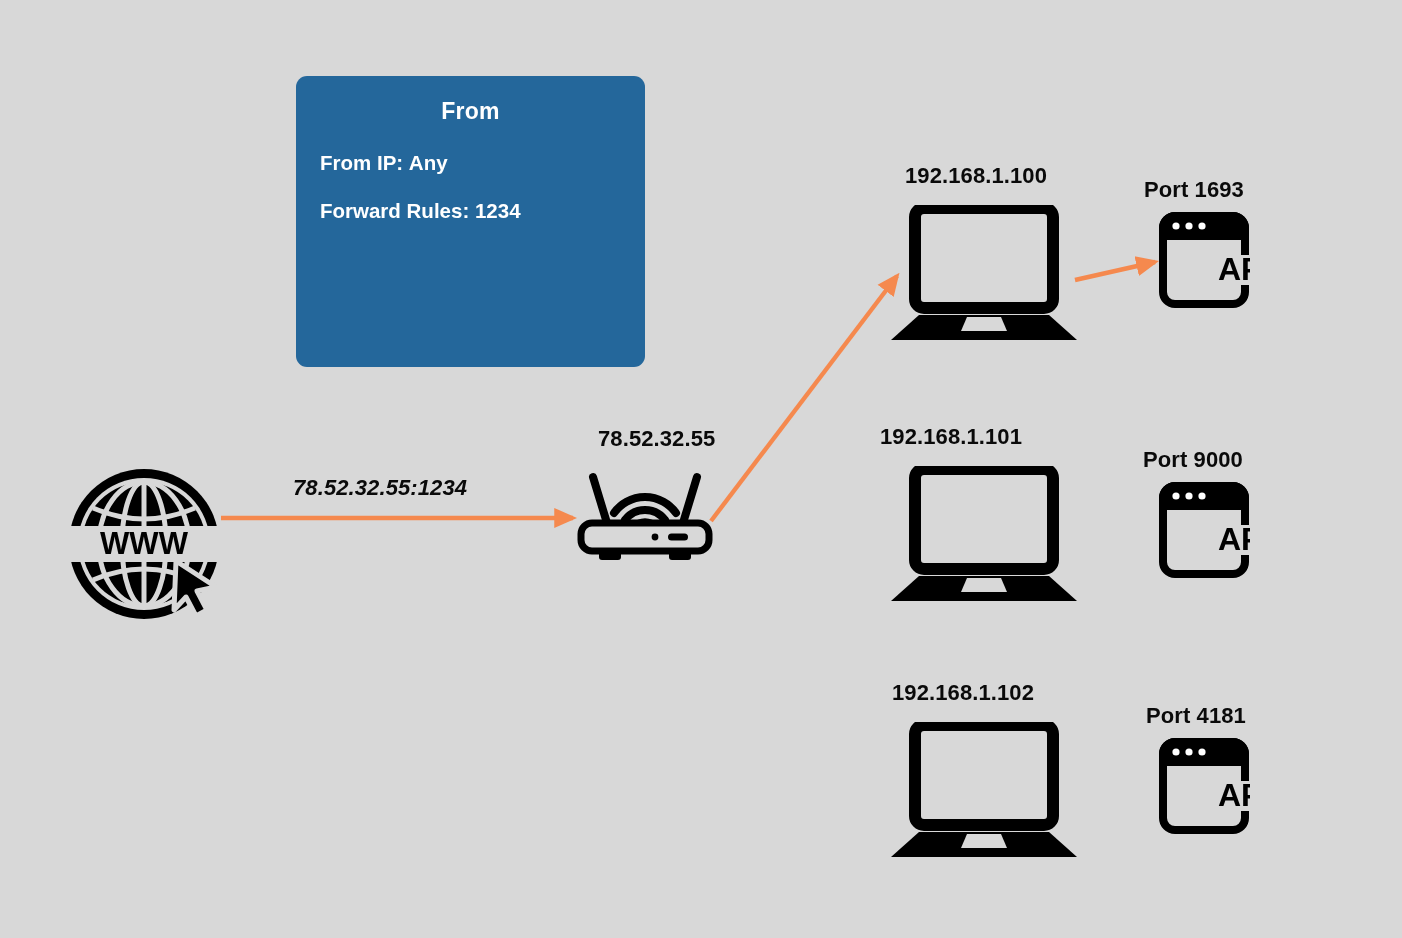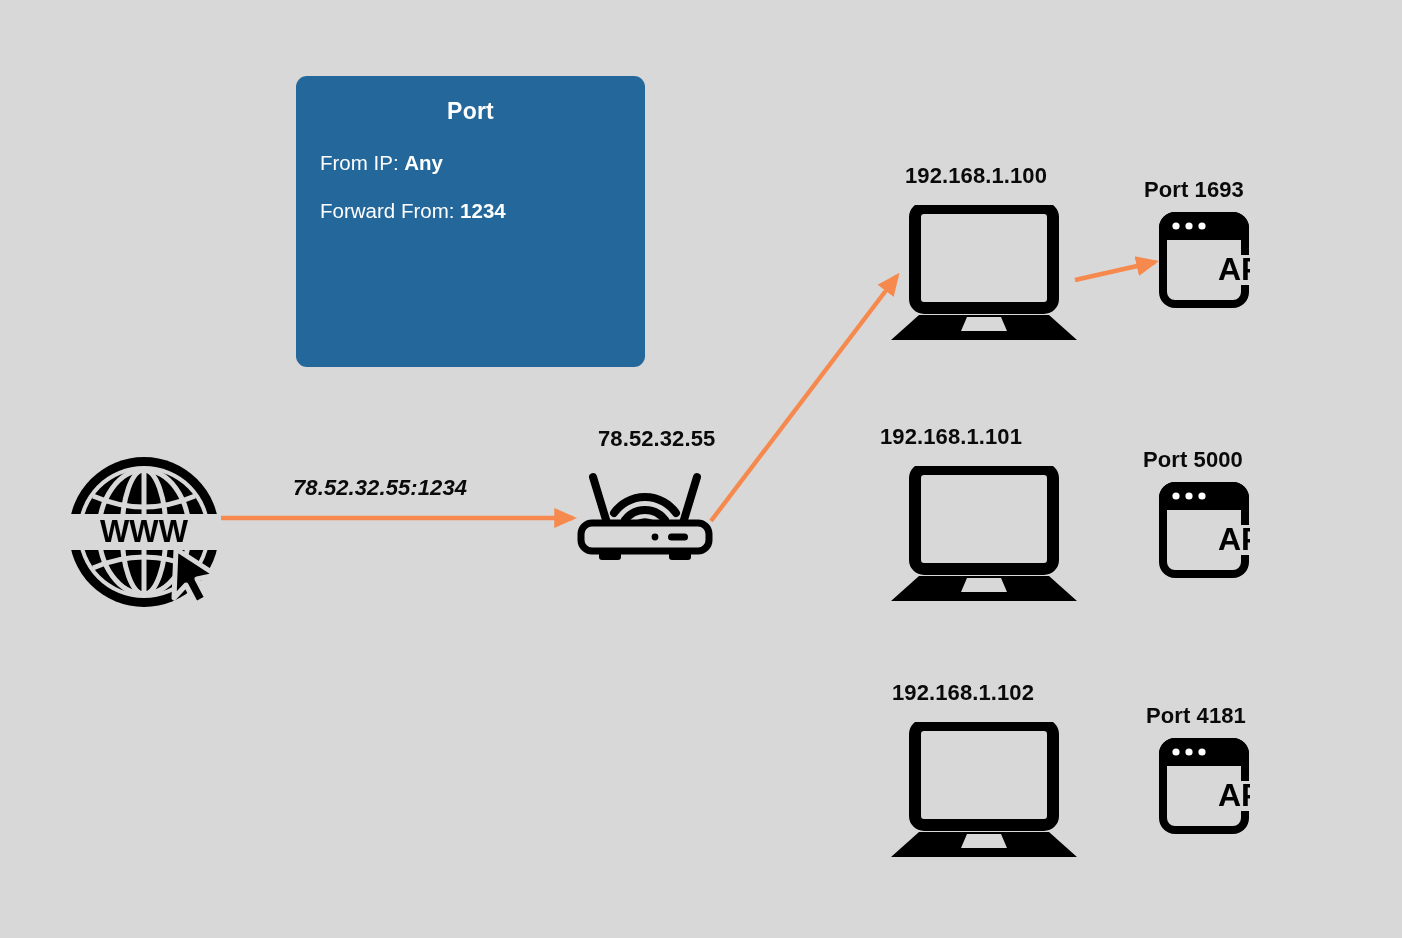--- a/index.html
+++ b/index.html
@@ -48,21 +48,21 @@
   }
   .rules-list {
     margin-top: 26px;
   }
   .rule-row {
     font-size: 20.5px;
     margin-bottom: 24px;
     white-space: nowrap;
   }
   .rule-row .k {
-    font-weight: normal;
+    font-weight: bold;
     text-align: center;
   }
   .rule-row .v {
     font-weight: bold;
   }
 
   
   .lbl {
     position: absolute;
     font-size: 22px;
@@ -75,21 +75,21 @@
   .lbl-ip101   { left: 880px; top: 424px; }
   .lbl-ip102   { left: 892px; top: 680px; }
   .lbl-port1234{ left: 1144px; top: 177px; }
   .lbl-port5000{ left: 1143px; top: 447px; }
   .lbl-port9494{ left: 1146px; top: 703px; }
   .lbl-router  { left: 598px; top: 426px; }
   .lbl-wan     { left: 293px; top: 475px; font-style: italic; }
 
   
   .icon-box { position: absolute; }
-  .globe-box  { left: 64px;  top: 452px; width: 160px; height: 160px; }
+  .globe-box  { left: 64px;  top: 464px; width: 160px; height: 160px; }
   .router-box { left: 575px; top: 465px; width: 140px; height: 95px; }
   .laptop-1   { left: 889px; top: 205px; width: 190px; height: 138px; }
   .laptop-2   { left: 889px; top: 466px; width: 190px; height: 138px; }
   .laptop-3   { left: 889px; top: 722px; width: 190px; height: 138px; }
   .app-1      { left: 1158px; top: 211px; width: 92px;  height: 98px; }
   .app-2      { left: 1158px; top: 481px; width: 92px;  height: 98px; }
   .app-3      { left: 1158px; top: 737px; width: 92px;  height: 98px; }
   .icon-box svg { display: block; width: 100%; height: 100%; }
 </style>
 </head>
@@ -105,28 +105,28 @@
     </defs>
 
     <line x1="221" y1="518" x2="573" y2="518" stroke="#f5894e" stroke-width="4.4" marker-end="url(#ah)"></line>
 
     <line x1="711" y1="521" x2="897" y2="276" stroke="#f5894e" stroke-width="4.4" marker-end="url(#ah)"></line>
 
     <line x1="1075" y1="280" x2="1155" y2="262" stroke="#f5894e" stroke-width="4.4" marker-end="url(#ah)"></line>
   </svg>
 
   <div class="rules-card">
-    <div class="rules-title">Port</div>
+    <div class="rules-title">From</div>
     <div class="rules-list">
       <div class="rule-row">
         <span class="k">From IP:</span>
         <span class="v">Any</span>
       </div>
       <div class="rule-row">
-        <span class="k">Forward From:</span>
+        <span class="k">Forward Rules:</span>
         <span class="v">1234</span>
       </div>
     </div>
   </div>
 
   <div class="icon-box globe-box">
     <svg viewBox="0 0 160 160">
       <g>
 
         <circle cx="80" cy="80" r="75" fill="#000000"></circle>
@@ -198,21 +198,21 @@
   </div>
 
   <div class="lbl lbl-ip101">192.168.1.101</div>
   <div class="icon-box laptop-2">
     <svg viewBox="0 0 190 138">
       <rect x="26" y="3" width="138" height="100" rx="9" ry="9" fill="#d8d8d8" stroke="#000000" stroke-width="12"></rect>
       <path d="M 30 110 L 160 110 L 188 135 L 2 135 Z" fill="#000000"></path>
       <path d="M 78 112 L 112 112 L 118 126 L 72 126 Z" fill="#d8d8d8"></path>
     </svg>
   </div>
-  <div class="lbl lbl-port5000">Port 5000</div>
+  <div class="lbl lbl-port5000">Port 9000</div>
   <div class="icon-box app-2">
     <svg viewBox="0 0 92 98">
       <rect x="5" y="5" width="82" height="88" rx="12" ry="12" fill="#d8d8d8" stroke="#000000" stroke-width="8"></rect>
       <path d="M 1 17 a 16 16 0 0 1 16 -16 h 58 a 16 16 0 0 1 16 16 v 12 h -90 z" fill="#000000"></path>
       <circle cx="18" cy="15" r="3.6" fill="#ffffff"></circle>
       <circle cx="31" cy="15" r="3.6" fill="#ffffff"></circle>
       <circle cx="44" cy="15" r="3.6" fill="#ffffff"></circle>
       <rect x="56" y="44" width="44" height="30" fill="#d8d8d8"></rect>
       <text x="60" y="69" text-anchor="start" font-family="'Liberation Sans', sans-serif" font-size="32" font-weight="bold" fill="#000000">APP</text>
     </svg>

